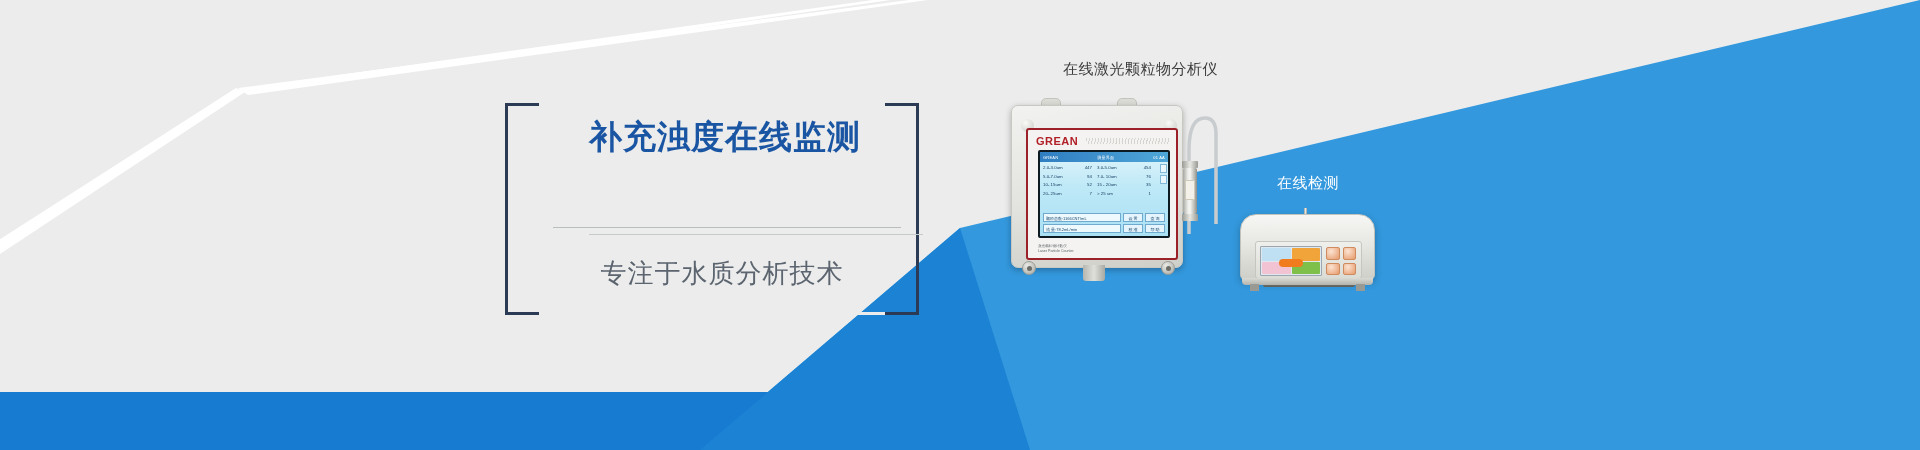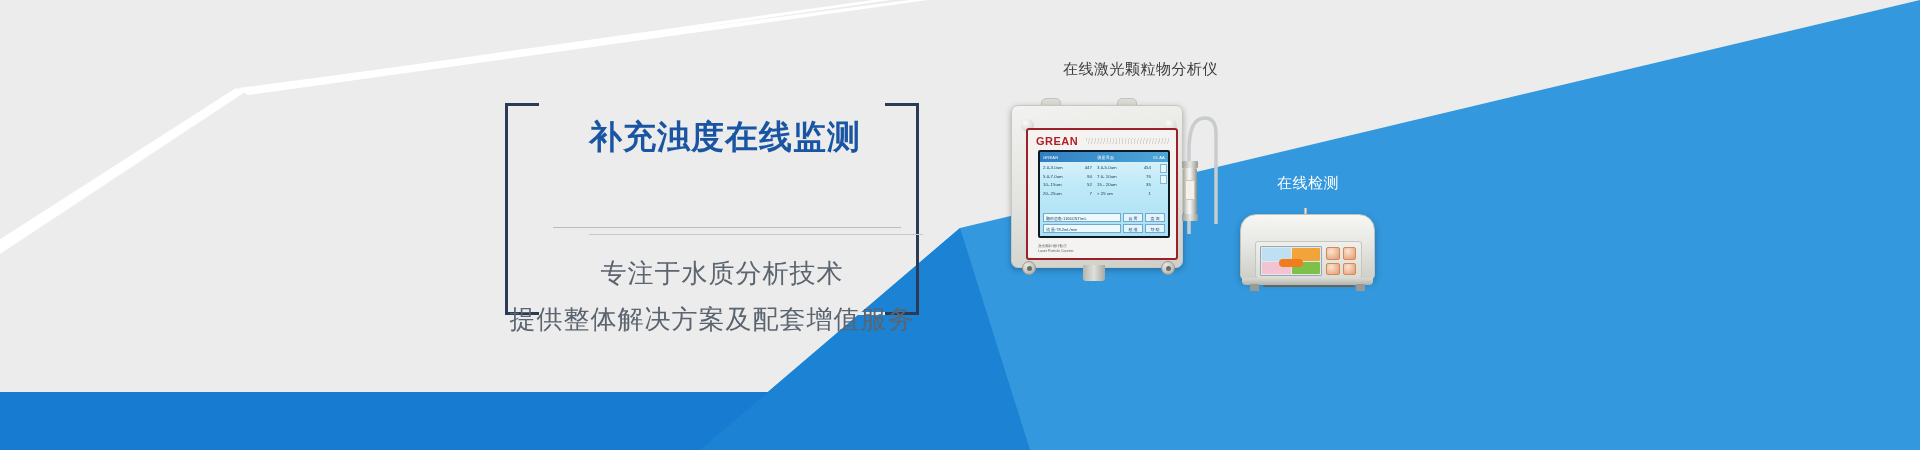--- a/index.html
+++ b/index.html
@@ -261,21 +261,20 @@
 
     <div class="headline">
       <span class="h-line l1">补充浊度在线监测</span>
     </div>
 
     <div class="divider"></div>
     <div class="divider d2"></div>
 
     <div class="subtitle">
       <span class="s-line s1">专注于水质分析技术</span>
-      <span class="s-line s2">提供整体解决方案及配套增值服务</span>
     </div>
   </div>
 
   <div class="prod-label lab-online">在线激光颗粒物分析仪</div>
   <div class="prod-label lab-bench">在线检测</div>
 
   <div class="analyzer">
     <div class="an-lug l1"></div>
     <div class="an-lug l2"></div>
     <div class="an-body">

